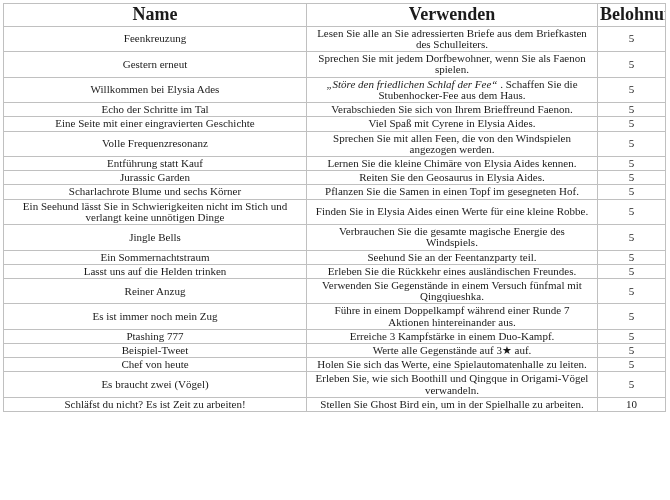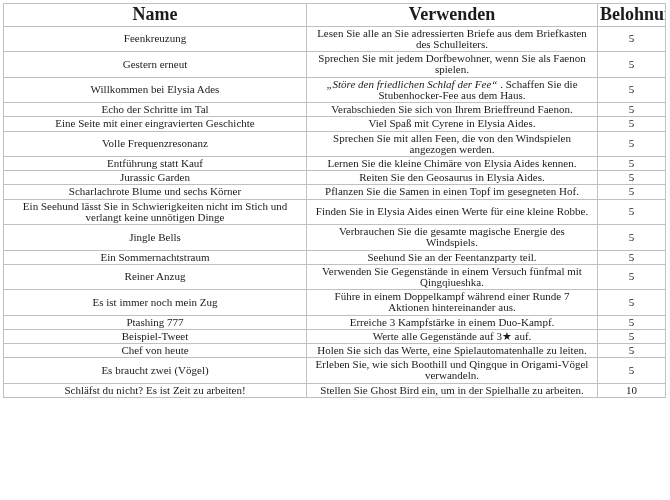--- a/index.html
+++ b/index.html
@@ -115,20 +115,25 @@
         <td class="cell-name">Jingle Bells</td>
         <td class="cell-bedingung">Verbrauchen Sie die gesamte magische Energie des Windspiels.</td>
         <td class="cell-belohnung">5</td>
       </tr>
       <tr>
         <td class="cell-name">Ein Sommernachtstraum</td>
         <td class="cell-bedingung">Seehund Sie an der Feentanzparty teil.</td>
         <td class="cell-belohnung">5</td>
       </tr>
       <tr>
+        <td class="cell-name">Lasst uns auf die Helden trinken</td>
+        <td class="cell-bedingung">Erleben Sie die Rückkehr eines ausländischen Freundes.</td>
+        <td class="cell-belohnung">5</td>
+      </tr>
+      <tr>
         <td class="cell-name">Reiner Anzug</td>
         <td class="cell-bedingung">Verwenden Sie Gegenstände in einem Versuch fünfmal mit Qingqiueshka.</td>
         <td class="cell-belohnung">5</td>
       </tr>
       <tr>
         <td class="cell-name">Es ist immer noch mein Zug</td>
         <td class="cell-bedingung">Führe in einem Doppelkampf während einer Runde 7 Aktionen hintereinander aus.</td>
         <td class="cell-belohnung">5</td>
       </tr>
       <tr>

